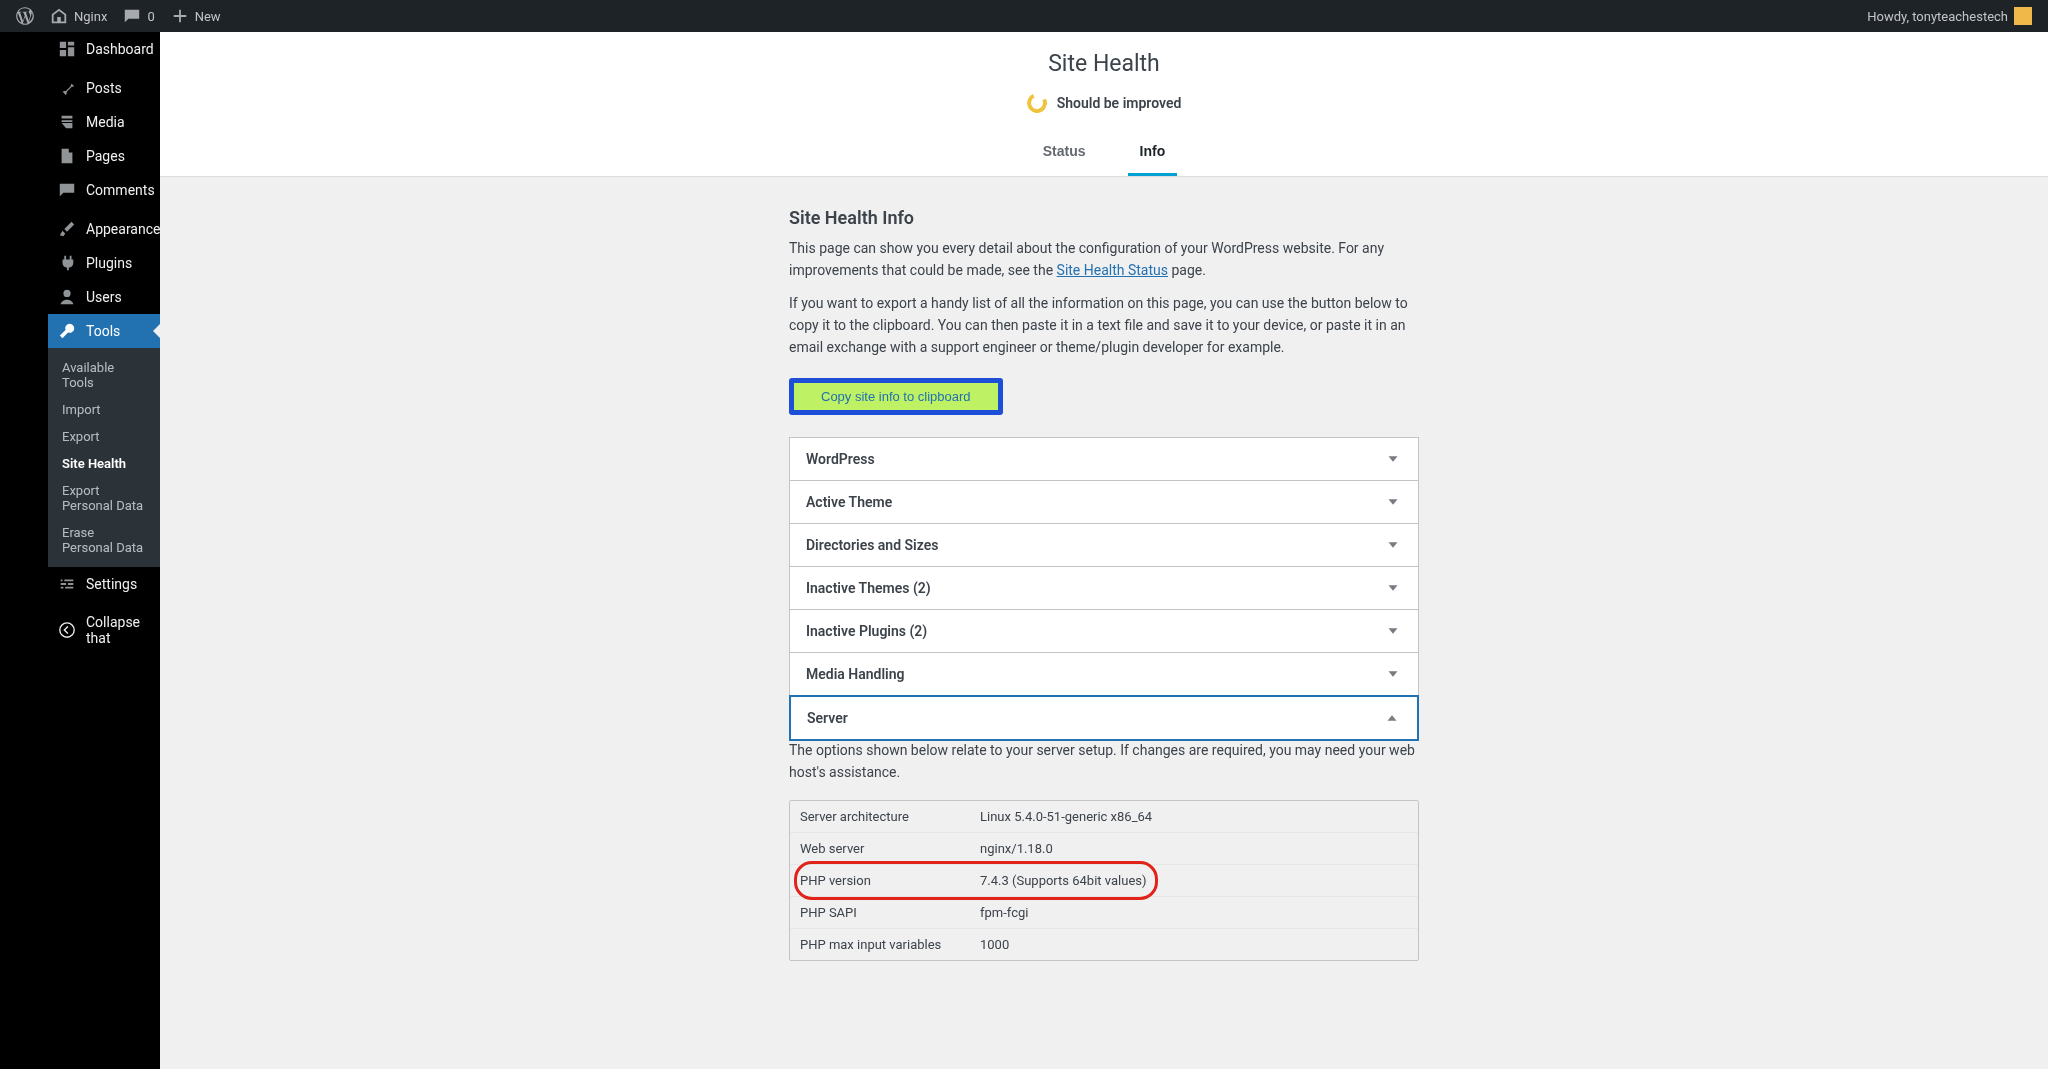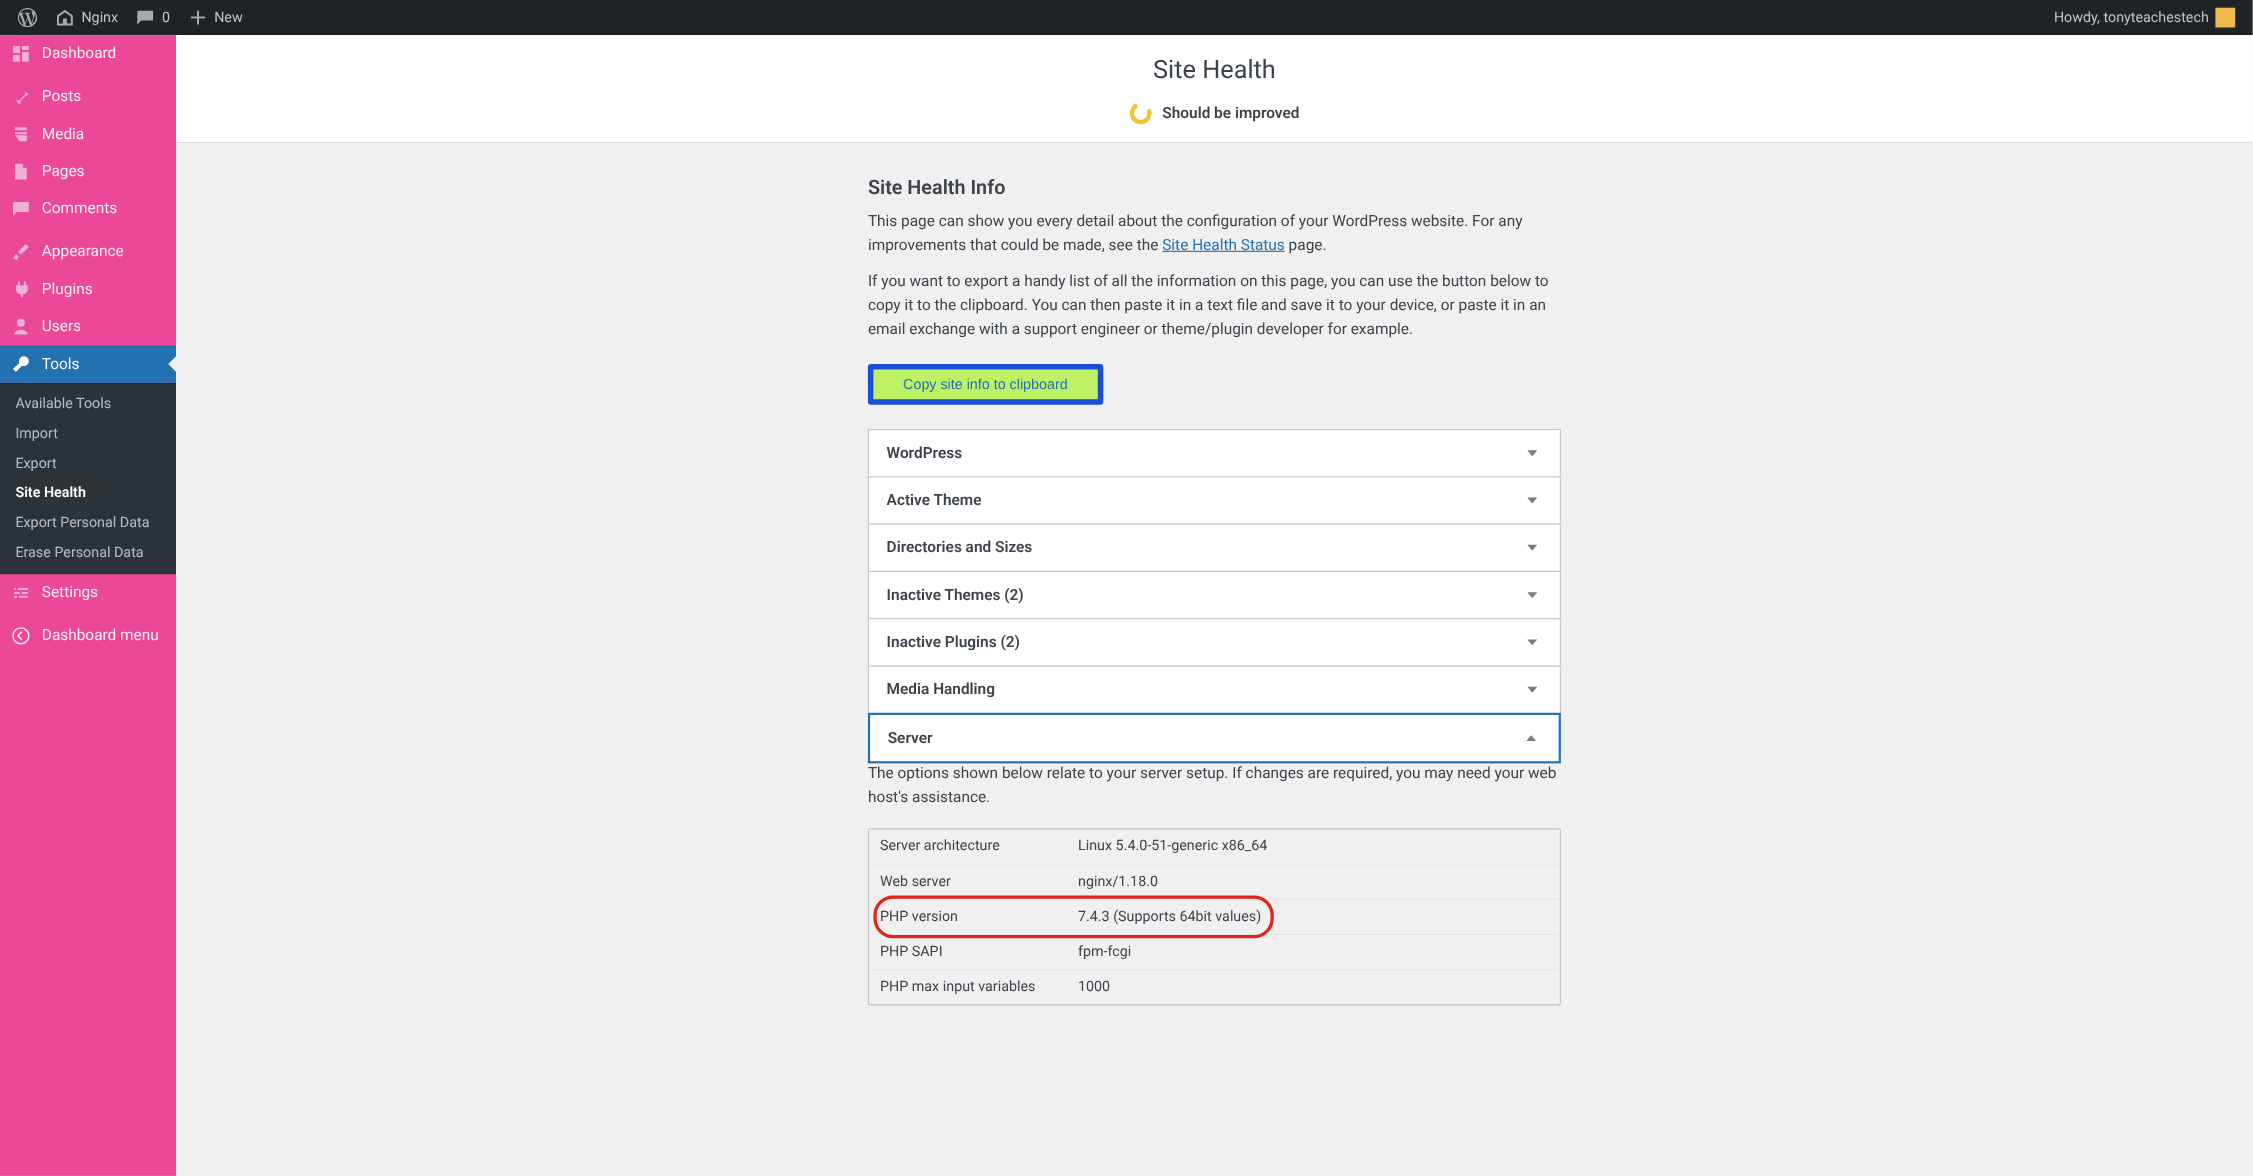--- a/index.html
+++ b/index.html
@@ -9,21 +9,21 @@
   .adminbar { height: 32px; background: #1d2327; color: #f0f0f1; display: flex; align-items: center; justify-content: space-between; padding: 0 8px; font-size: 13px; }
   .adminbar-left, .adminbar-right { display: flex; align-items: center; gap: 0; }
   .adminbar a { color: #c3c4c7; display: flex; align-items: center; gap: 6px; padding: 0 8px; height: 32px; text-decoration: none; }
   .adminbar svg { width: 18px; height: 18px; fill: #a7aaad; }
   .avatar-sq { width: 18px; height: 18px; background: #f0b849; display: inline-block; }
 
   
   .wrap { display: flex; min-height: calc(100vh - 32px); }
 
   
-  .sidebar { width: 160px; background: #ec4899; color: #f0f0f1; flex: 0 0 160px; }
+  .sidebar { width: 160px; background: #000000; color: #f0f0f1; flex: 0 0 160px; padding-left: 48px; }
   .menu-item { display: flex; align-items: center; gap: 10px; padding: 8px 10px; color: #f0f0f1; font-size: 14px; cursor: pointer; }
   .menu-item svg { width: 18px; height: 18px; fill: rgba(240,246,252,.6); flex: 0 0 18px; }
   .menu-item.current { background: #2271b1; color: #fff; position: relative; }
   .menu-item.current svg { fill: #fff; }
   .menu-item.current::after { content:''; position:absolute; right:-1px; top:50%; transform:translateY(-50%); border:8px solid transparent; border-right-color:#f0f0f1; }
   .submenu { background: #2c3338; padding: 6px 0; }
   .submenu a { display:block; padding: 6px 12px 6px 14px; color: rgba(240,246,252,.7); font-size: 13px; text-decoration: none; }
   .submenu a.current { color: #fff; font-weight: 600; }
   .menu-sep { height: 5px; }
 
@@ -171,31 +171,35 @@
           <path d="M3 5h2v2H3V5zm4 0h10v2H7V5zM3 9h6v2H3V9zm8 0h6v2h-6V9zM3 13h3v2H3v-2zm5 0h9v2H8v-2z"></path>
         </svg>
         <span>Settings</span>
       </div>
     <div class="menu-sep"></div>
     <div class="menu-item">
         <svg viewBox="0 0 20 20">
           <circle cx="10" cy="10" r="8" fill="none" stroke="currentColor" stroke-width="1.5"></circle>
           <path d="M11 6l-4 4 4 4" fill="none" stroke="currentColor" stroke-width="1.5"></path>
         </svg>
-        <span>Dashboard menu</span>
+        <span>Collapse that</span>
       </div>
   </nav>
 
   <main class="content">
     <div class="health-check-header">
       <h1 class="health-check-title">Site Health</h1>
       <div class="status-wrapper">
         <div class="progress-circle"></div>
         <span class="status-label">Should be improved</span>
       </div>
+      <div class="tabs">
+        <button>Status</button>
+        <button class="active">Info</button>
+      </div>
     </div>
 
     <div class="body-content">
       <h2>Site Health Info</h2>
       <p><span>This page can show you every detail about the configuration of your WordPress website. For any improvements that could be made, see the </span><a href="#">Site Health Status</a><span> page.</span></p>
       <p>If you want to export a handy list of all the information on this page, you can use the button below to copy it to the clipboard. You can then paste it in a text file and save it to your device, or paste it in an email exchange with a support engineer or theme/plugin developer for example.</p>
       <button class="copy-btn">Copy site info to clipboard</button>
 
       <div class="accordion">
         <div class="acc-item">

